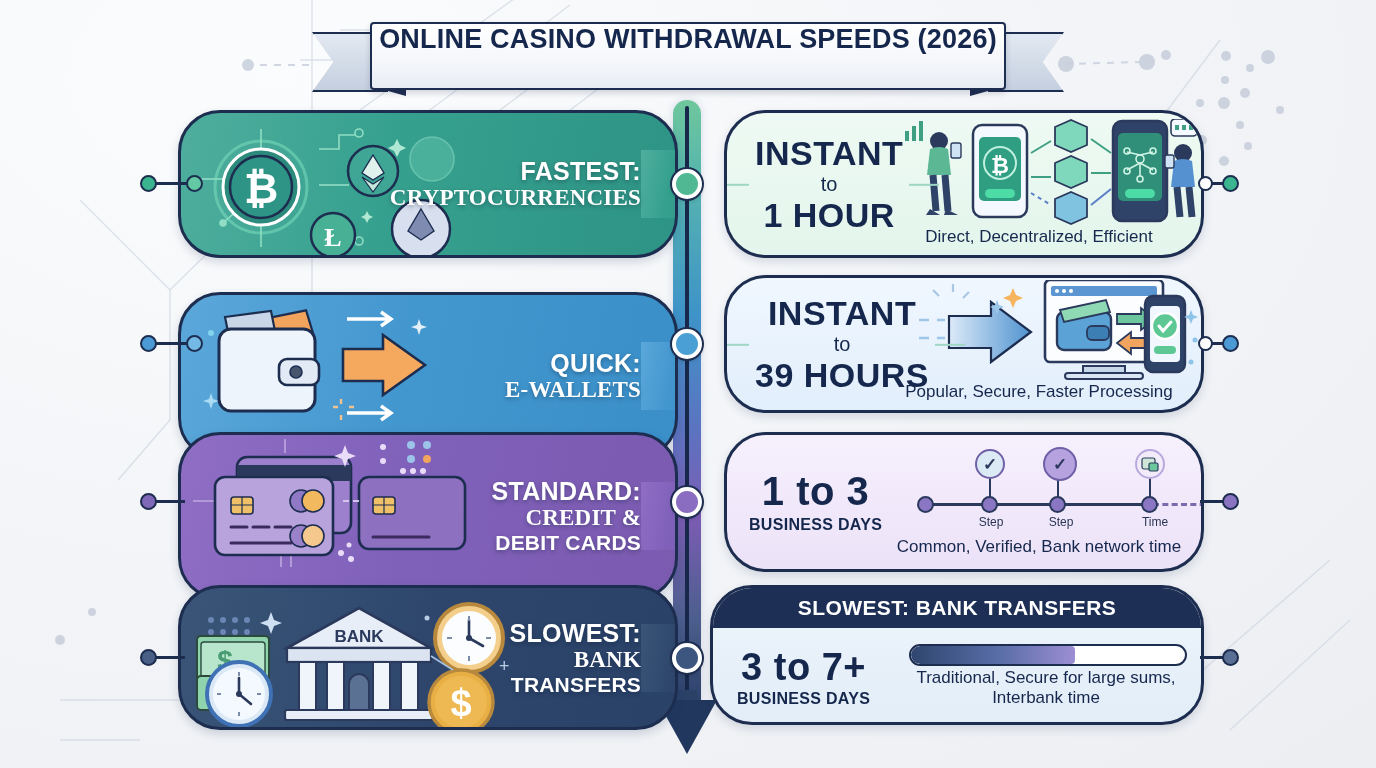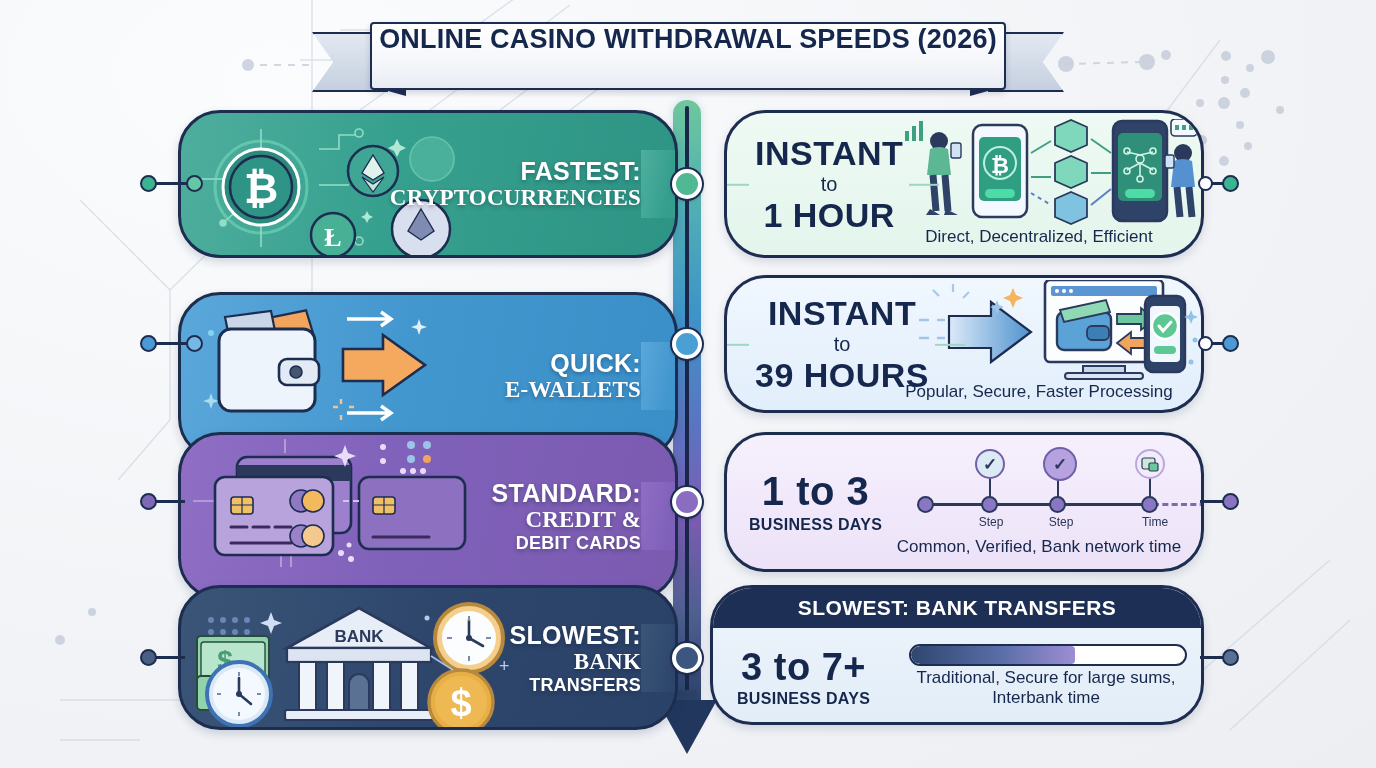--- a/index.html
+++ b/index.html
@@ -59,21 +59,21 @@
      width:68px;height:68px;background:inherit;}
   .rightcap{position:absolute;border:3px solid #1d2d50;box-sizing:border-box;
      border-radius:42px;overflow:hidden;
      box-shadow:0 4px 10px rgba(30,50,90,.15);}
 
   .lefttitle{position:absolute;right:34px;top:50%;transform:translateY(-50%);
      text-align:right;color:#ffffff;font-weight:bold;line-height:1.13;
      text-shadow:0 2px 4px rgba(10,25,50,.35);z-index:3;}
   .lefttitle .l1{font-size:25px;letter-spacing:.3px;display:block;}
   .lefttitle .l2{font-size:23px;letter-spacing:.2px;display:block;font-family:Liberation Serif, serif;}
-  .lefttitle .l3{font-size:18px;letter-spacing:.2px;display:block;}
+  .lefttitle .l3{font-size:21px;letter-spacing:.2px;display:block;}
 
   .dur{position:absolute;left:28px;top:50%;transform:translateY(-50%);
      color:#15274c;text-align:center;z-index:3;}
   .dur .big{font-size:34px;font-weight:bold;letter-spacing:.5px;display:block;line-height:1.02;}
   .dur .mid{font-size:20px;font-weight:normal;display:block;margin:2px 0;
      position:relative;}
   .dur .mid::before,.dur .mid::after{content:"";position:absolute;top:50%;width:30px;height:2px;background:#9fd6c4;}
   .dur .mid::before{left:-36px;} .dur .mid::after{right:-36px;}
   .dur .sub{font-size:16px;font-weight:bold;letter-spacing:.3px;display:block;}
 

